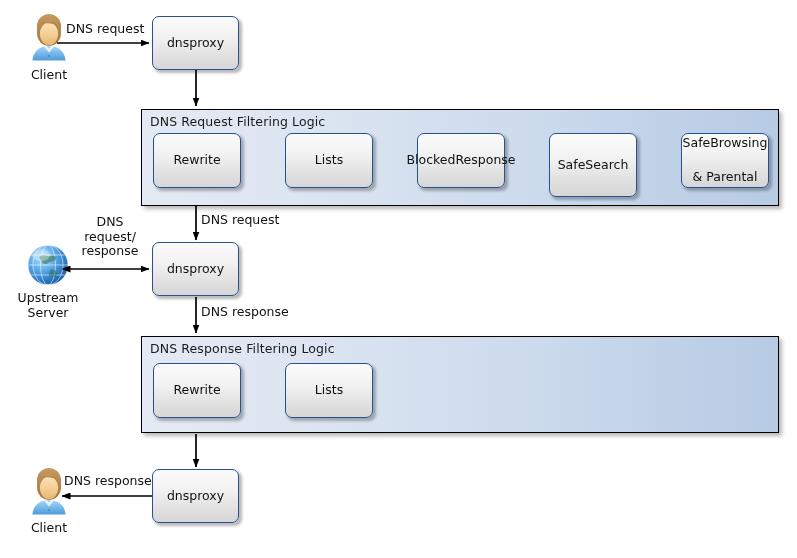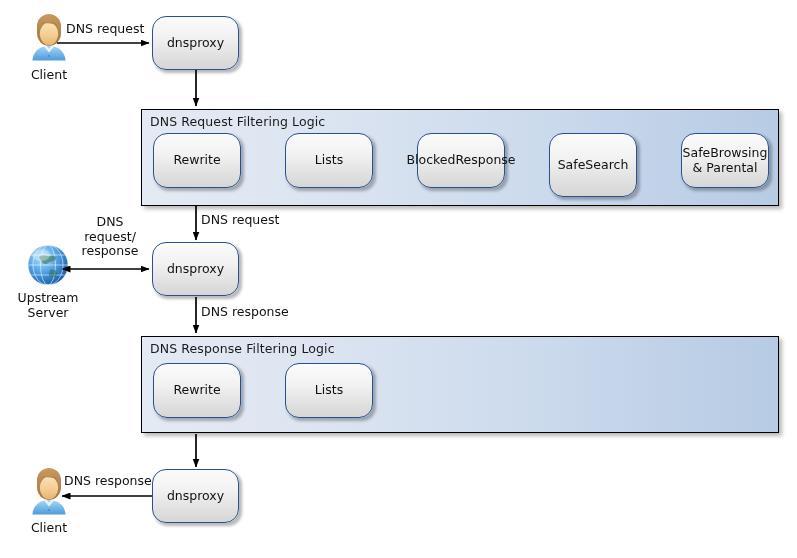--- a/index.html
+++ b/index.html
@@ -29,21 +29,21 @@
     color:#1a1a1a;
     white-space:nowrap;
     letter-spacing:0.1px;
   }
 
   
   .node{
     position:absolute;
     box-sizing:border-box;
     border:1.4px solid #28528f;
-    border-radius:14px;
+    border-radius:7px;
     background:linear-gradient(to bottom,#fbfbfb 0%,#f2f2f2 38%,#e2e2e2 72%,#d6d6d6 100%);
     box-shadow:2.5px 2.5px 3px rgba(0,0,0,0.28);
     display:flex;
     align-items:center;
     justify-content:center;
     text-align:center;
     font-size:12.5px;
     color:#111111;
     line-height:1.18;
     padding:2px;
@@ -164,21 +164,21 @@
   <div class="node" style="left:285px;top:133px;width:88px;height:55px;">
     <span>Lists</span>
   </div>
   <div class="node" style="left:417px;top:133px;width:88px;height:55px;flex-direction:row;">
     <span>Blocked</span>
     <span>Response</span>
   </div>
   <div class="node" style="left:549px;top:133px;width:88px;height:64px;text-align:center;">
     <span>SafeSearch</span>
   </div>
-  <div class="node" style="left:681px;top:133px;width:88px;height:55px;flex-direction:column;">
+  <div class="node" style="left:681px;top:133px;width:88px;height:55px;flex-direction:column;justify-content:space-between;">
     <span>SafeBrowsing</span>
     <span>&amp; Parental</span>
   </div>
 
   <div class="panel" style="left:141px;top:336px;width:638px;height:97px;text-align:right;">
     <div class="panel-title">DNS Response Filtering Logic</div>
   </div>
 
   <div class="node" style="left:153px;top:363px;width:88px;height:55px;">
     <span>Rewrite</span>

